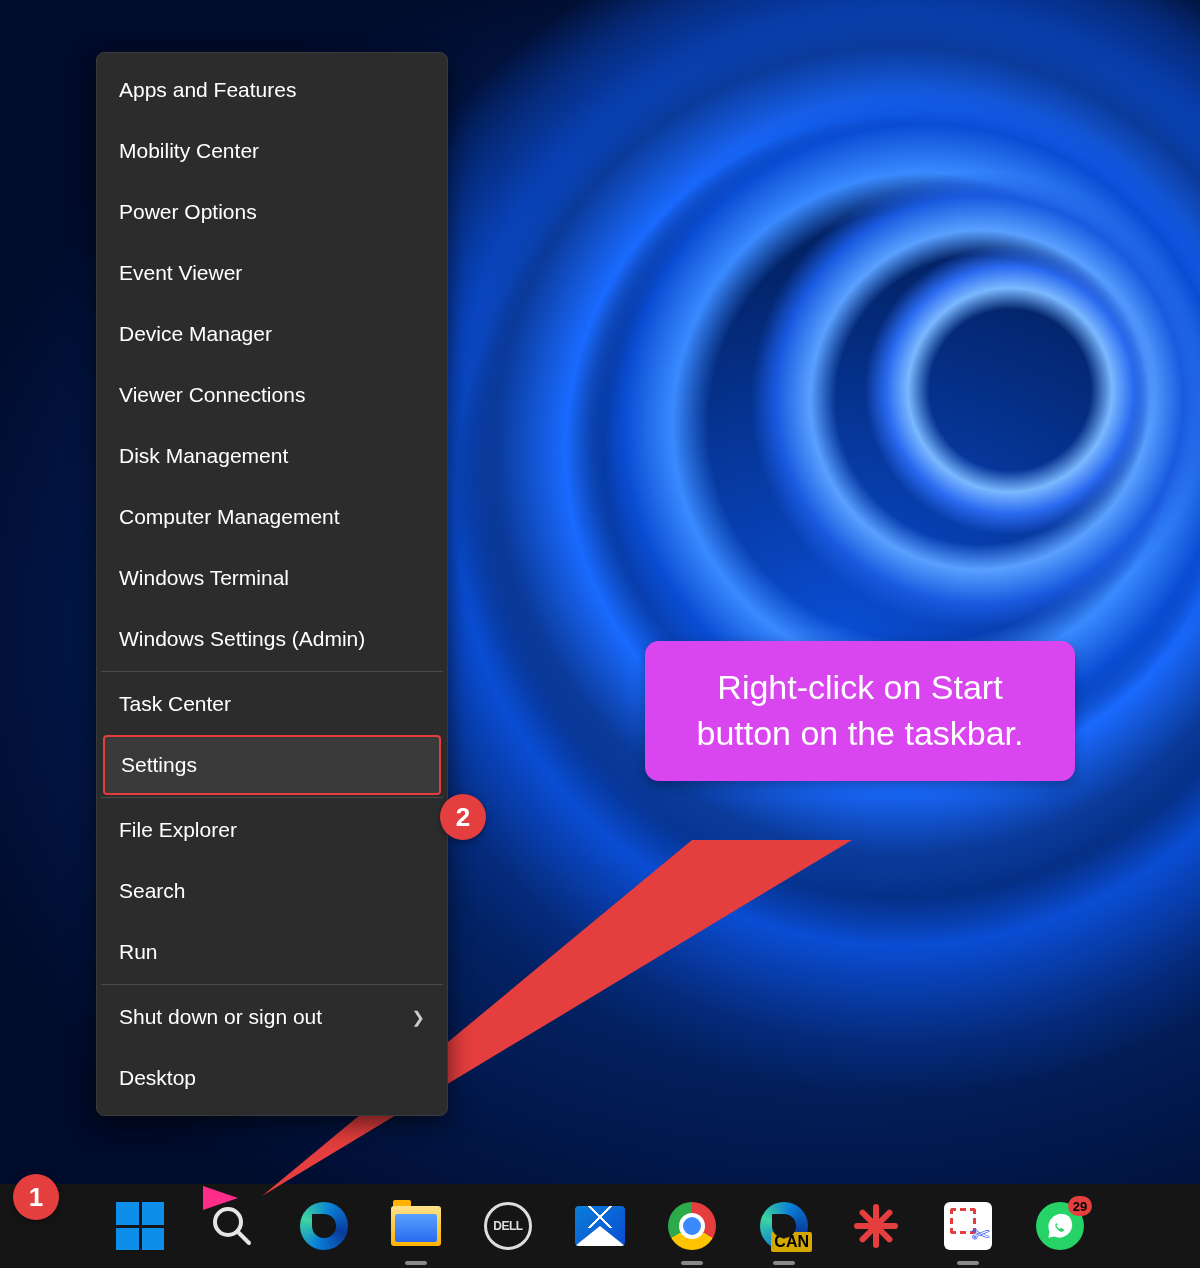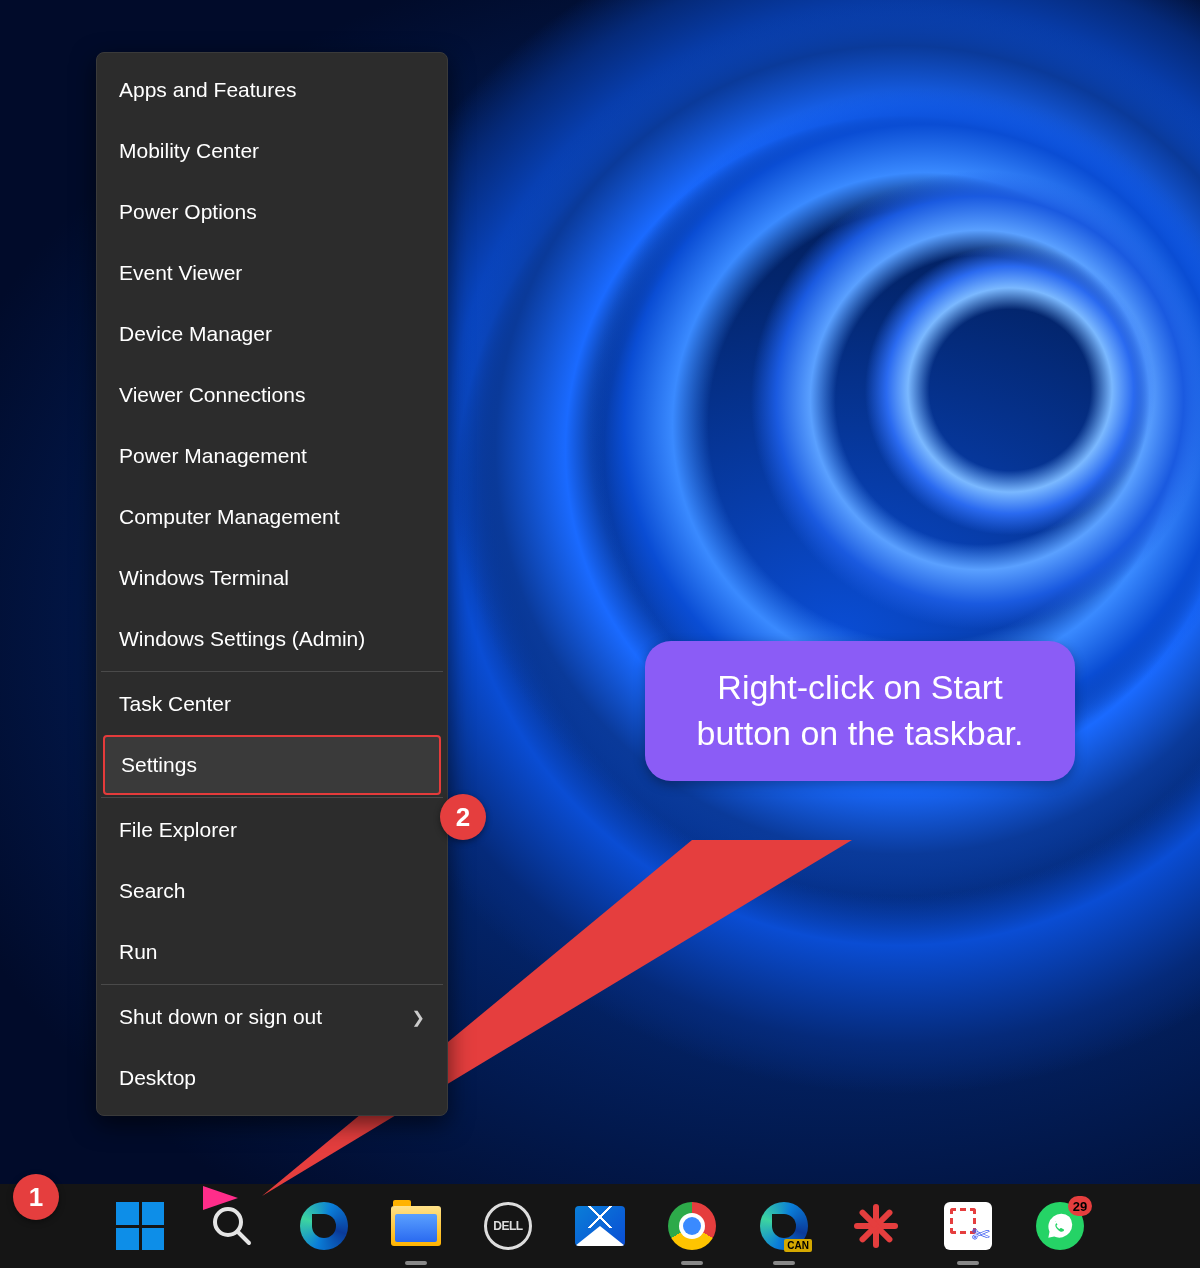--- a/index.html
+++ b/index.html
@@ -60,22 +60,22 @@
       color: #ccc;
       font-size: 16px;
     }
     
     
     .callout {
       position: absolute;
       left: 645px;
       top: 641px;
       width: 430px;
-      background: #8b5cf6;
-      border-radius: 26px;
+      background: #d946ef;
+      border-radius: 14px;
       padding: 24px 28px;
       color: #fff;
       font-size: 34px;
       text-align: center;
       line-height: 1.35;
       z-index: 4;
       box-shadow: 0 4px 12px rgba(0,0,0,0.3);
     }
     .callout-tail {
       position: absolute;
@@ -165,21 +165,21 @@
     .search-svg { width: 42px; height: 42px; }
     .search-svg circle { fill: none; stroke: #e5e5e5; stroke-width: 4; }
     .search-svg line { stroke: #e5e5e5; stroke-width: 4; stroke-linecap: round; }
     
     
     .edge-icon { width:48px; height:48px; border-radius:50%; background: conic-gradient(from 200deg, #0a7ed8, #3dd4a0 25%, #0a7ed8 50%, #0a3a9a 75%, #0a7ed8); position:relative; }
     .edge-icon::after{ content:''; position:absolute; inset:12px; background:#151515; border-radius:0 50% 50% 50%; }
     
     .edge-can { width:48px; height:48px; border-radius:50%; background: conic-gradient(from 200deg, #0a7ed8, #3dd4a0 25%, #0a7ed8 50%, #0a3a9a 75%, #0a7ed8); position:relative; }
     .edge-can::after{ content:''; position:absolute; inset:12px; background:#151515; border-radius:0 50% 50% 50%; }
-    .edge-can .tag{ position:absolute; bottom:-2px; right:-4px; background:#d4a800; color:#000; font-size:10px; font-weight:700; padding:1px 3px; border-radius:2px; }
+    .edge-can .tag{ position:absolute; bottom:-2px; right:-4px; background:#d4a800; color:#000; font-size:16px; font-weight:700; padding:1px 3px; border-radius:2px; }
     
     
     .explorer-icon { width:50px; height:40px; background: linear-gradient(#ffe28a, #ffb300); border-radius:3px; position:relative; }
     .explorer-icon::before{ content:''; position:absolute; top:-6px; left:2px; width:18px; height:6px; background:#ffb300; border-radius:2px 2px 0 0;}
     .explorer-icon::after{ content:''; position:absolute; top:8px; left:4px; right:4px; bottom:4px; background:linear-gradient(#5aa0ff,#2a6af0); border-radius:2px;}
     
     
     .dell-icon { width:48px; height:48px; border:3px solid #ddd; border-radius:50%; display:flex; align-items:center; justify-content:center; color:#ddd; font-size:12px; font-weight:700; letter-spacing:-0.5px; }
     
     
@@ -230,21 +230,21 @@
   <div class="menu-item">
       <span>Event Viewer</span>
     </div>
   <div class="menu-item">
       <span>Device Manager</span>
     </div>
   <div class="menu-item">
       <span>Viewer Connections</span>
     </div>
   <div class="menu-item">
-      <span>Power Management</span>
+      <span>Disk Management</span>
     </div>
   <div class="menu-item">
       <span>Computer Management</span>
     </div>
   <div class="menu-item">
       <span>Windows Terminal</span>
     </div>
   <div class="menu-item">
       <span>Windows Settings (Admin)</span>
     </div>

